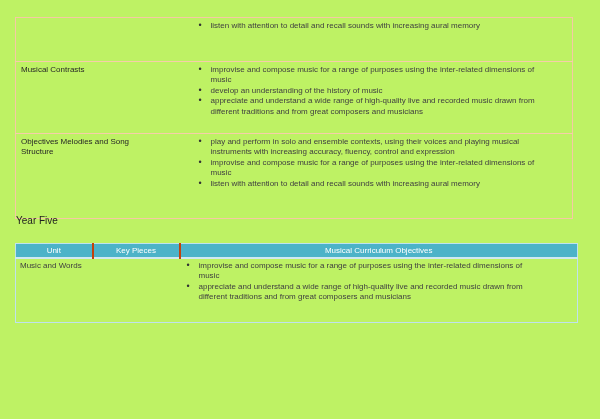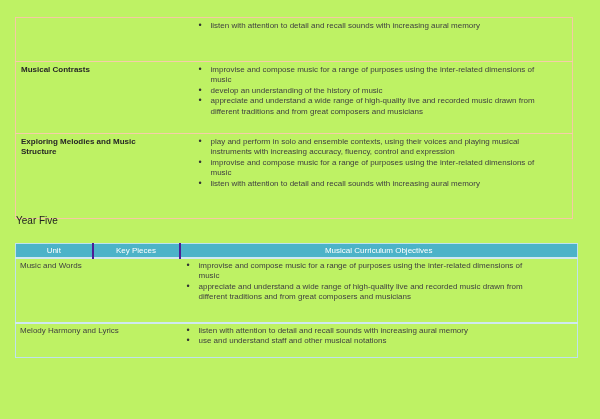--- a/index.html
+++ b/index.html
@@ -11,34 +11,34 @@
   .tbl{border-collapse:collapse;table-layout:fixed;font-size:8px;line-height:1.3;}
   .tbl td,.tbl th{vertical-align:top;overflow:hidden;}
 
   ul.objlist{margin:0;padding:0 0 0 6px;list-style:none;}
   ul.objlist li{position:relative;padding-left:13px;max-width:343px;}
   ul.objlist li::before{content:"\2022";position:absolute;left:1px;top:-1px;font-size:9px;color:#333;}
 
   
   .tbl.orange{position:absolute;left:15px;top:17px;width:558px;border:1px solid #f5c9a3;}
   .tbl.orange tr + tr td{border-top:1px solid #f6cda9;}
-  .tbl.orange td.unit{font-weight:bold;color:#262626;padding:3px 28px 2px 5px;}
+  .tbl.orange td.unit{font-weight:normal;color:#262626;padding:3px 28px 2px 5px;}
   .tbl.orange td.obj{padding:3px 18px 2px 0;}
   .tbl.orange tr.r0 td{height:38px;}
   .tbl.orange tr.r1 td{height:66px;}
   .tbl.orange tr.r2 td{height:79px;}
 
   
   .section-heading{position:absolute;left:16px;top:215px;font-size:10px;font-weight:normal;color:#1f1f1f;}
 
   
   .tbl.teal{position:absolute;left:15px;top:243px;width:563px;border:1px solid #bfe2ee;}
   .tbl.teal th{background:#4cb3c8;color:#ffffff;font-weight:normal;font-size:8px;
                height:13px;padding:0;text-align:center;line-height:13px;white-space:nowrap;margin-top:41px;}
-  .tbl.teal th + th{border-left:2px solid #4c1d95;}
+  .tbl.teal th + th{border-left:2px solid #c2410c;}
   .tbl.teal tbody td{border-top:2px solid #cfe9f2;}
   .tbl.teal td.unit{color:#404040;padding:2px 6px 2px 4px;}
   .tbl.teal td.obj{padding:2px 40px 2px 0;}
   .tbl.teal tr.r0 td{height:44px;}
   .tbl.teal tr.r1 td{height:59px;}
   .tbl.teal tr.r2 td{height:29px;}
 </style>
 </head>
 <body>
 
@@ -62,21 +62,21 @@
         <td class="unit">Musical Contrasts</td>
         <td class="obj">
           <ul class="objlist">
               <li>improvise and compose music for a range of purposes using the inter-related dimensions of music</li>
               <li>develop an understanding of the history of music</li>
               <li>appreciate and understand a wide range of high-quality live and recorded music drawn from different traditions and from great composers and musicians</li>
             </ul>
         </td>
       </tr>
       <tr class="r2">
-        <td class="unit">Exploring Melodies and Music Structure</td>
+        <td class="unit">Objectives Melodies and Song Structure</td>
         <td class="obj">
           <ul class="objlist">
               <li>play and perform in solo and ensemble contexts, using their voices and playing musical instruments with increasing accuracy, fluency, control and expression</li>
               <li>improvise and compose music for a range of purposes using the inter-related dimensions of music</li>
               <li>listen with attention to detail and recall sounds with increasing aural memory</li>
             </ul>
         </td>
       </tr>
     </tbody>
   </table>
@@ -99,25 +99,16 @@
     <tbody>
       <tr class="r1">
         <td class="unit" colspan="2">Music and Words</td>
         <td class="obj">
           <ul class="objlist">
               <li>improvise and compose music for a range of purposes using the inter-related dimensions of music</li>
               <li>appreciate and understand a wide range of high-quality live and recorded music drawn from different traditions and from great composers and musicians</li>
             </ul>
         </td>
       </tr>
-      <tr class="r2">
-        <td class="unit" colspan="2">Melody Harmony and Lyrics</td>
-        <td class="obj">
-          <ul class="objlist">
-              <li>listen with attention to detail and recall sounds with increasing aural memory</li>
-              <li>use and understand staff and other musical notations</li>
-            </ul>
-        </td>
-      </tr>
     </tbody>
   </table>
 
 </div>
 
 </body></html>

